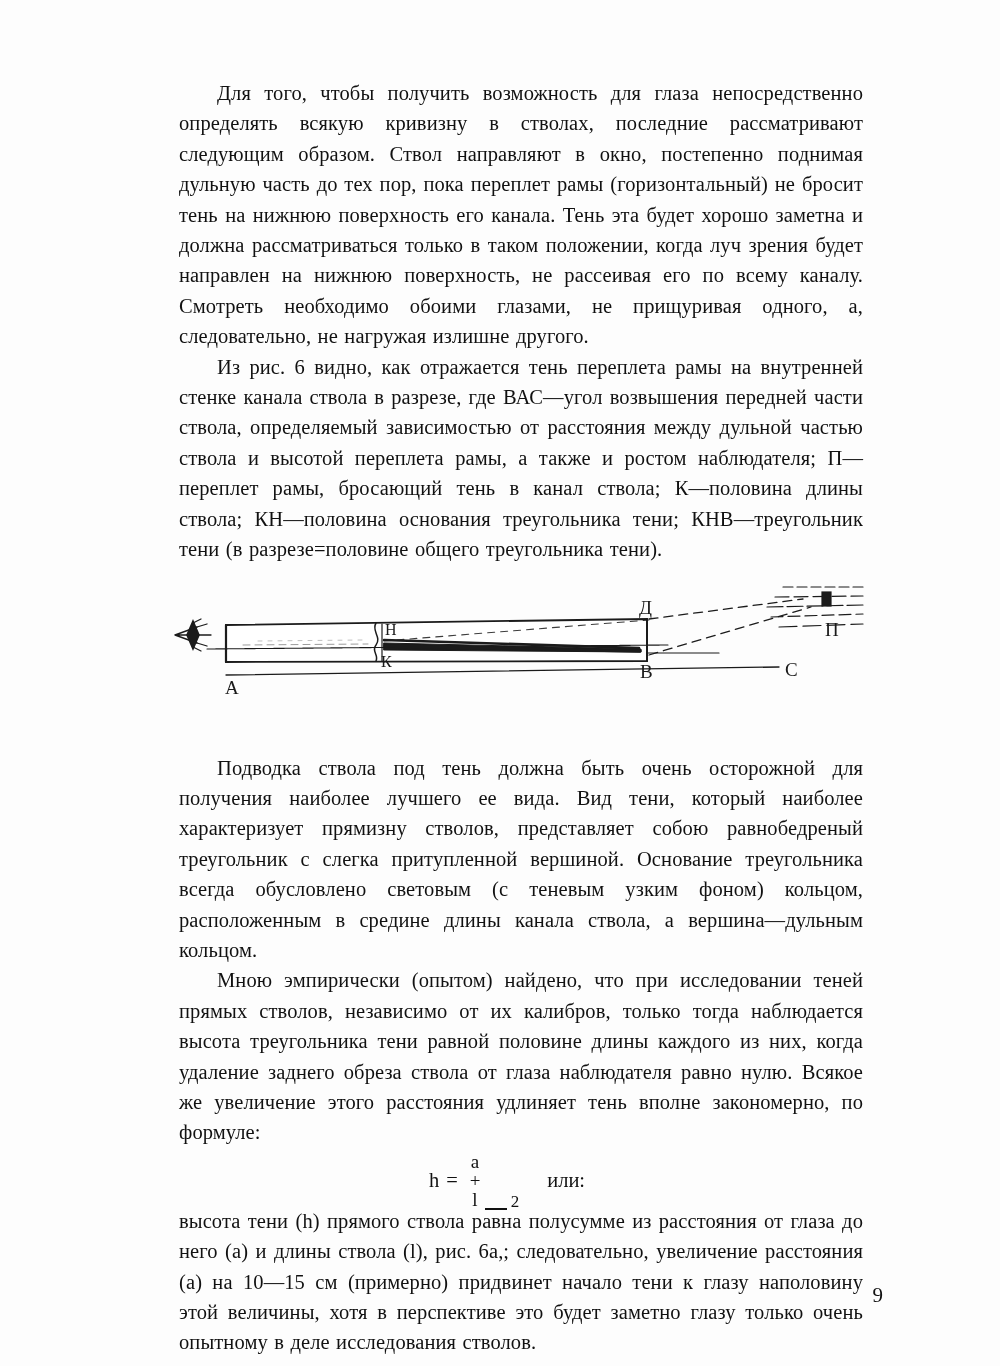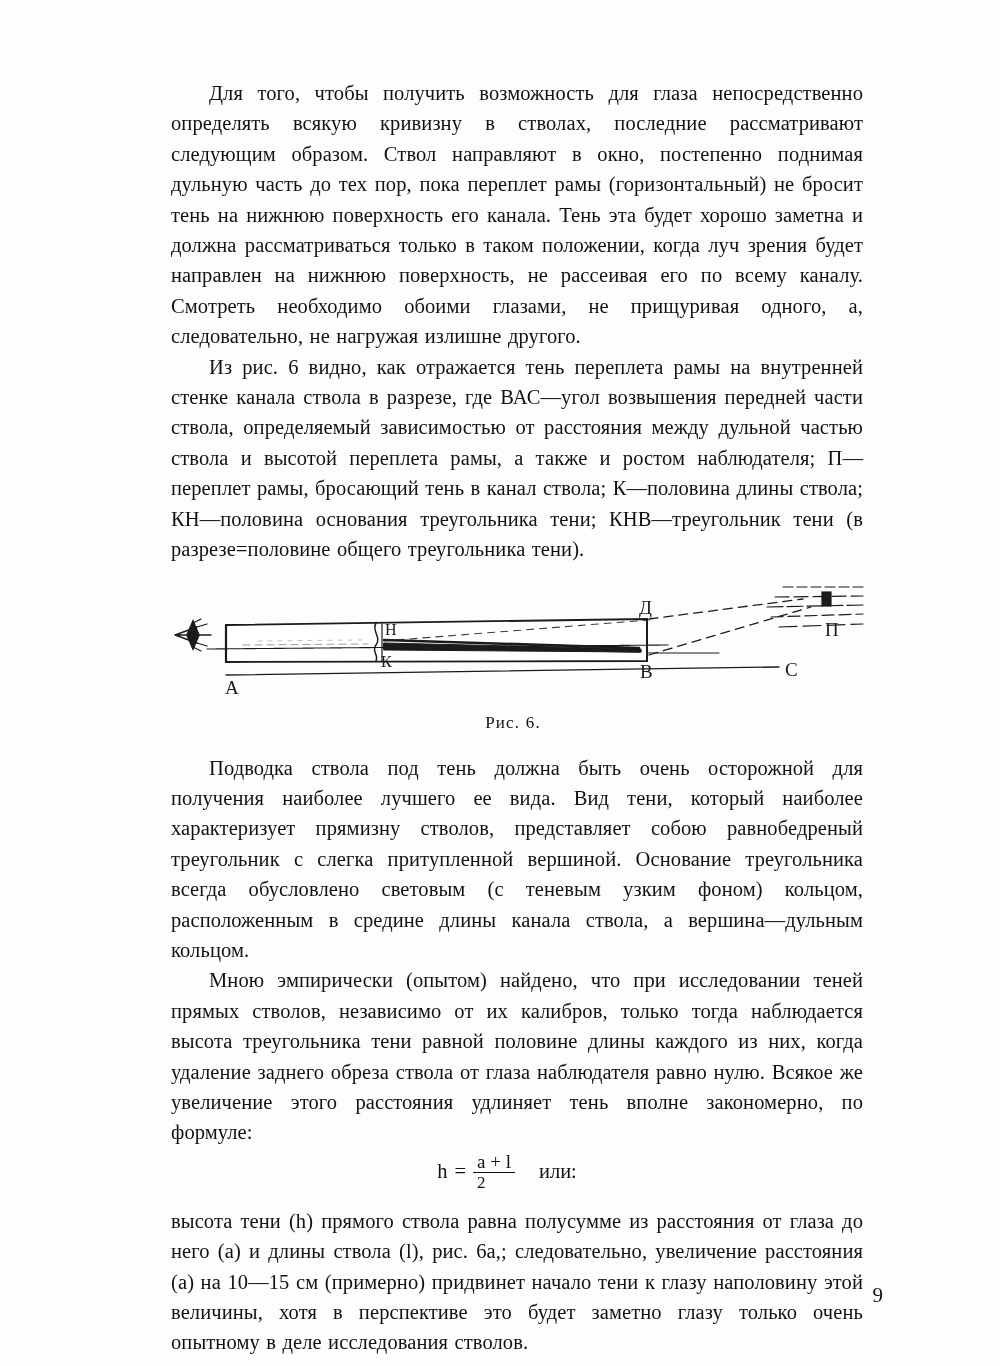--- a/index.html
+++ b/index.html
@@ -17,21 +17,21 @@
     background: #fdfdfd;
     overflow: hidden;
   }
   .content {
     position: absolute;
     left: 163px;
     top: 78px;
     width: 700px;
   }
   p.para {
-    margin: 0 0 0 8px;
+    margin: 0 0 0 16px;
     font-size: 20.5px;
     line-height: 30.4px;
     text-align: justify;
     text-indent: 38px;
     color: #111111;
     letter-spacing: 0.1px;
     word-spacing: 1.2px;
     text-justify: inter-word;
   }
   p.para.noindent { text-indent: 0; }
@@ -45,22 +45,22 @@
     height: 52px;
   }
   .formula-inner {
     display: inline-flex;
     align-items: center;
     gap: 7px;
     transform: translateX(-6px);
   }
   .frac {
     display: inline-flex;
-    flex-direction: column;
-    align-items: flex-start;
+    flex-direction: row;
+    align-items: flex-end;
     vertical-align: middle;
     line-height: 1;
   }
   .frac .num { padding: 0 4px 1px 4px; font-size: 19px; }
   .frac .bar { width: 100%; height: 1.6px; background: #111; }
   .frac .den { padding: 1px 4px 0 4px; font-size: 17px; }
   .fvar { font-style: normal; }
 
   
   .figure { position: relative; width: 700px; }
@@ -149,21 +149,20 @@
       </svg>
 
       <span class="lbl up" style="left:62px; top:94px;">A</span>
       <span class="lbl up" style="left:476px; top:14px;">Д</span>
       <span class="lbl up" style="left:477px; top:78px;">B</span>
       <span class="lbl up" style="left:622px; top:76px;">C</span>
       <span class="lbl up" style="left:662px; top:36px;">П</span>
       <span class="lbl up" style="left:222px; top:38px; font-size:16px;">Н</span>
       <span class="lbl up" style="left:218px; top:70px; font-size:16px;">К</span>
 
-      <div class="fig-caption" style="position:absolute; left:0; top:130px; width:700px;">Рис. 6.</div>
     </div>
 
     <p class="para" style="margin-top:10px;">Подводка ствола под тень должна быть очень осторожной для получения наиболее лучшего ее вида. Вид тени, который наиболее характеризует прямизну стволов, представляет собою равнобедреный треугольник с слегка притупленной вершиной. Основание треугольника всегда обусловлено световым (с теневым узким фоном) кольцом, расположенным в средине длины канала ствола, а вершина—дульным кольцом.</p>
 
     <p class="para">Мною эмпирически (опытом) найдено, что при исследовании теней прямых стволов, независимо от их калибров, только тогда наблюдается высота треугольника тени равной половине длины каждого из них, когда удаление заднего обреза ствола от глаза наблюдателя равно нулю. Всякое же увеличение этого расстояния удлиняет тень вполне закономерно, по формуле:</p>
 
     <div class="formula-line">
       <span class="formula-inner">
         <span class="fvar">h</span>
         <span>=</span>

